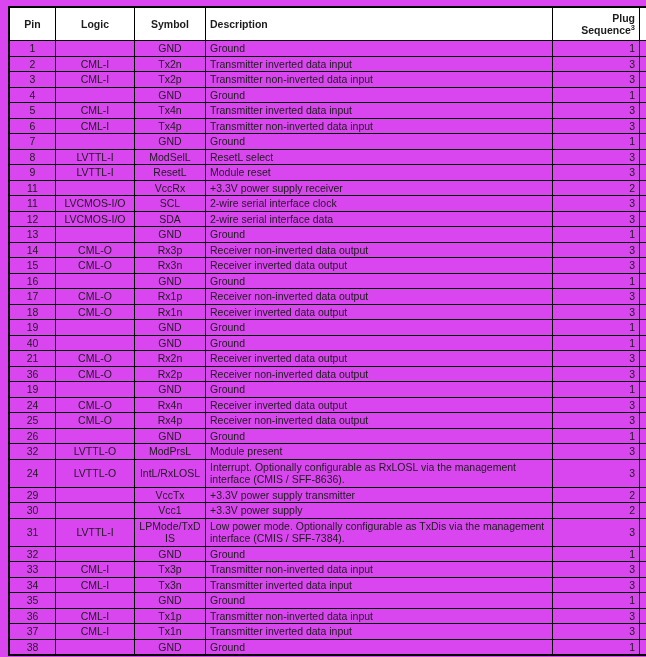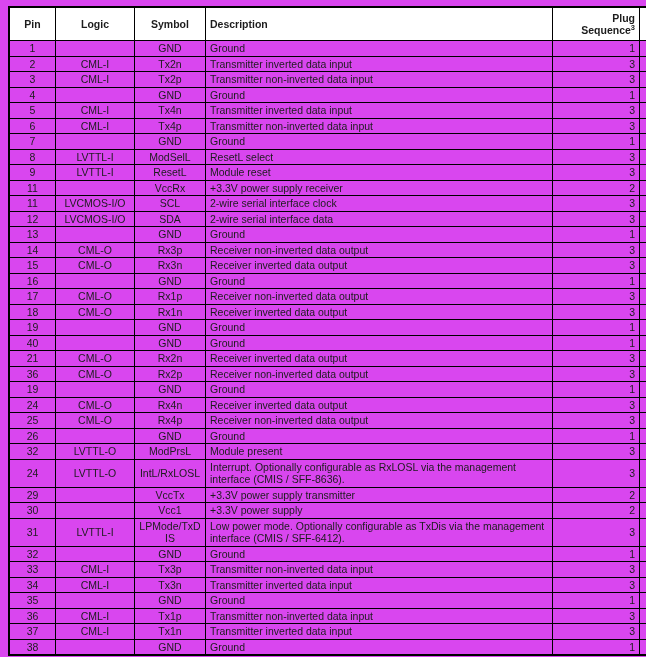--- a/index.html
+++ b/index.html
@@ -302,21 +302,21 @@
           <td class="c1"></td>
           <td class="c2">Vcc1</td>
           <td class="c3">+3.3V power supply</td>
           <td class="c4">2</td>
           <td class="c5">2</td>
         </tr>
         <tr>
           <td class="c0">31</td>
           <td class="c1">LVTTL-I</td>
           <td class="c2">LPMode/TxDIS</td>
-          <td class="c3">Low power mode. Optionally configurable as TxDis via the management interface (CMIS / SFF-6412).</td>
+          <td class="c3">Low power mode. Optionally configurable as TxDis via the management interface (CMIS / SFF-7384).</td>
           <td class="c4">3</td>
           <td class="c5"></td>
         </tr>
         <tr>
           <td class="c0">32</td>
           <td class="c1"></td>
           <td class="c2">GND</td>
           <td class="c3">Ground</td>
           <td class="c4">1</td>
           <td class="c5">1</td>

